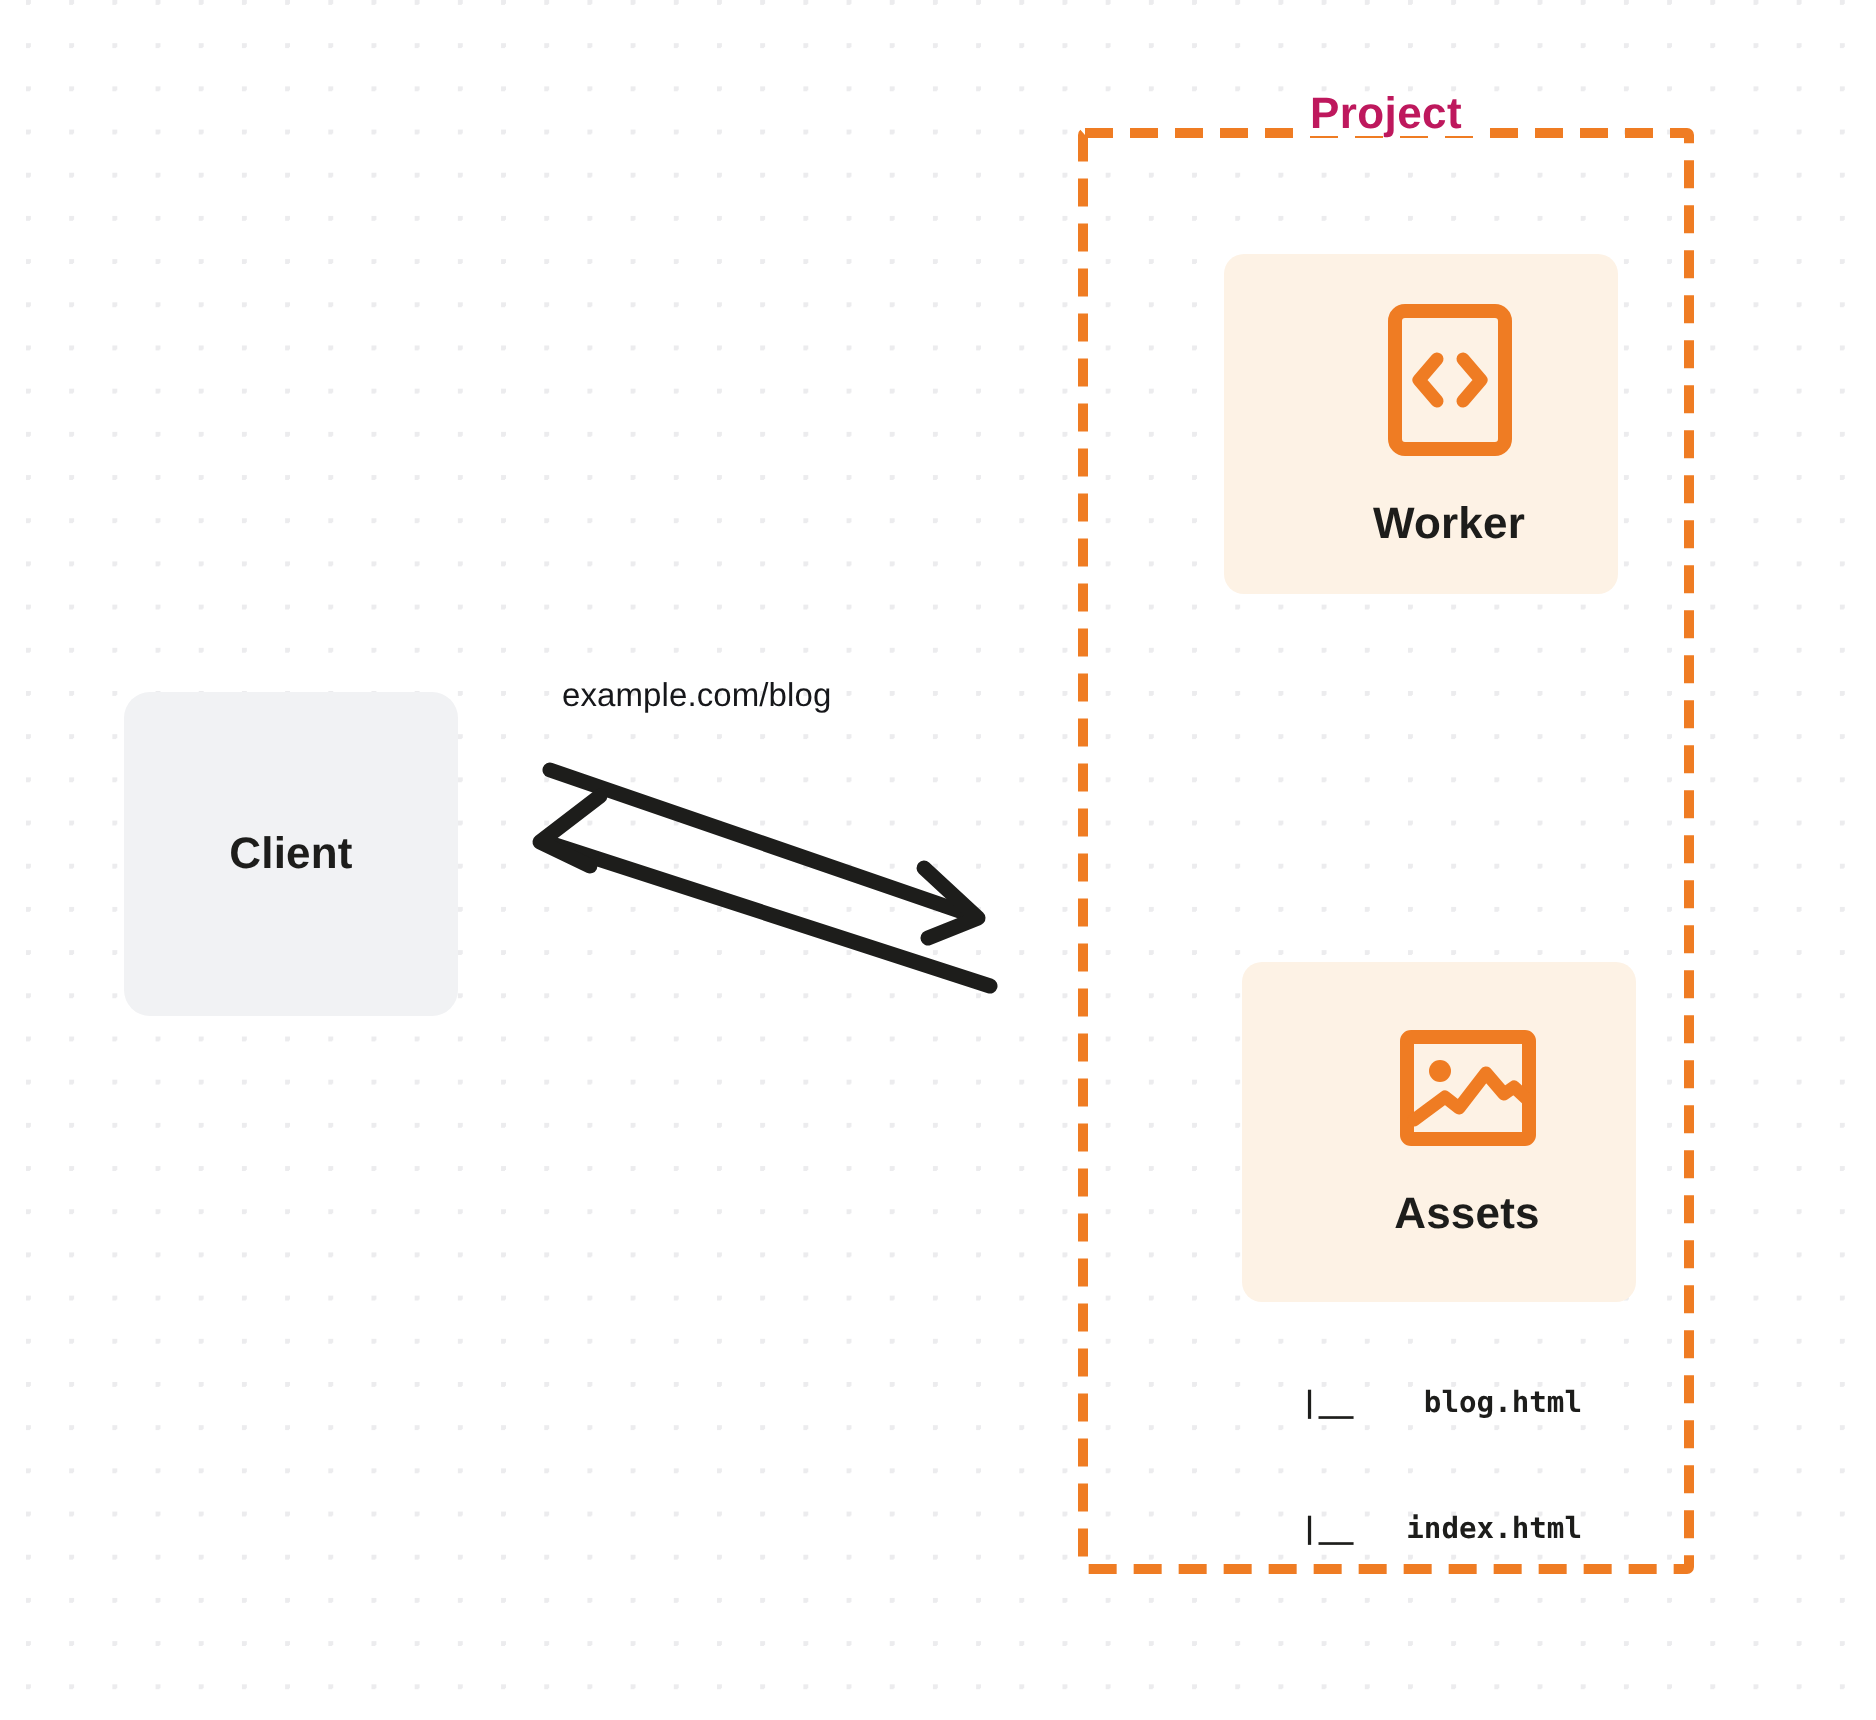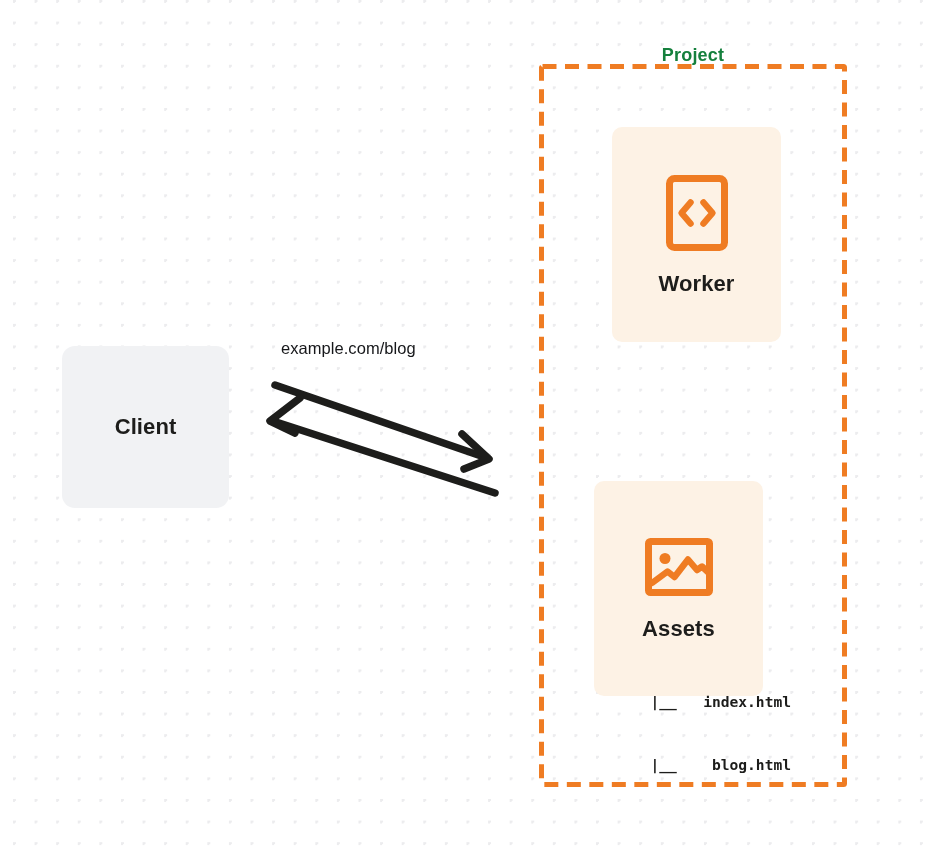--- a/index.html
+++ b/index.html
@@ -82,58 +82,59 @@
     width: 100%;
     height: 100%;
   }
   #project-title {
     position: absolute;
     left: 50%;
     top: -18px;
     transform: translateX(-50%);
     padding: 0 7px;
     background: #ffffff;
-    font-size: 18px;
-    font-weight: 700;
-    color: #15803d;
+    font-size: 22px;
+    font-weight: 700;
+    color: #be185d;
     letter-spacing: 0.2px;
     white-space: nowrap;
     line-height: 1;
   }
 
   
   .service-node {
     position: absolute;
     width: 169px;
-    height: 215px;
+    height: 170px;
     background: #fdf2e5;
     border-radius: 10px;
     display: flex;
     flex-direction: column;
     align-items: center;
     justify-content: center;
+    padding-left: 28px;
   }
   .service-node .node-icon {
     display: block;
     margin-bottom: 18px;
   }
   .service-node .node-label {
     font-size: 22px;
     font-weight: 700;
     color: #1d1d1b;
     letter-spacing: 0.1px;
     line-height: 1;
   }
 
   #worker-node {
     left: 73px;
     top: 63px;
   }
   #assets-node {
-    left: 55px;
+    left: 82px;
     top: 417px;
     text-align: center;
   }
 
   
   #assets-file-tree {
     position: absolute;
     left: 10px;
     top: 585px;
     width: 242px;
@@ -197,19 +198,19 @@
         <svg width="68" height="58" viewBox="0 0 68 58" fill="none" xmlns="http://www.w3.org/2000/svg">
           <rect x="3.5" y="3.5" width="61" height="51" rx="2" ry="2" stroke="#ef7c23" stroke-width="7" fill="none"></rect>
           <circle cx="20" cy="20.5" r="5.5" fill="#ef7c23"></circle>
           <path d="M7 45 L22.5 33.5 L29.5 39 L43 21.5 L52 32 L57 28.5 L64 35" stroke="#ef7c23" stroke-width="6.5" stroke-linecap="round" stroke-linejoin="round" fill="none"></path>
         </svg>
       </span>
       <span class="node-label">Assets</span>
     </div>
 
     <div id="assets-file-tree">
+      <span class="tree-line">     |__    blog.html</span>
       <span class="tree-line">     |__   index.html</span>
-      <span class="tree-line">     |__    blog.html</span>
       
     </div>
 
   </div>
 </div>
 
 </body></html>

